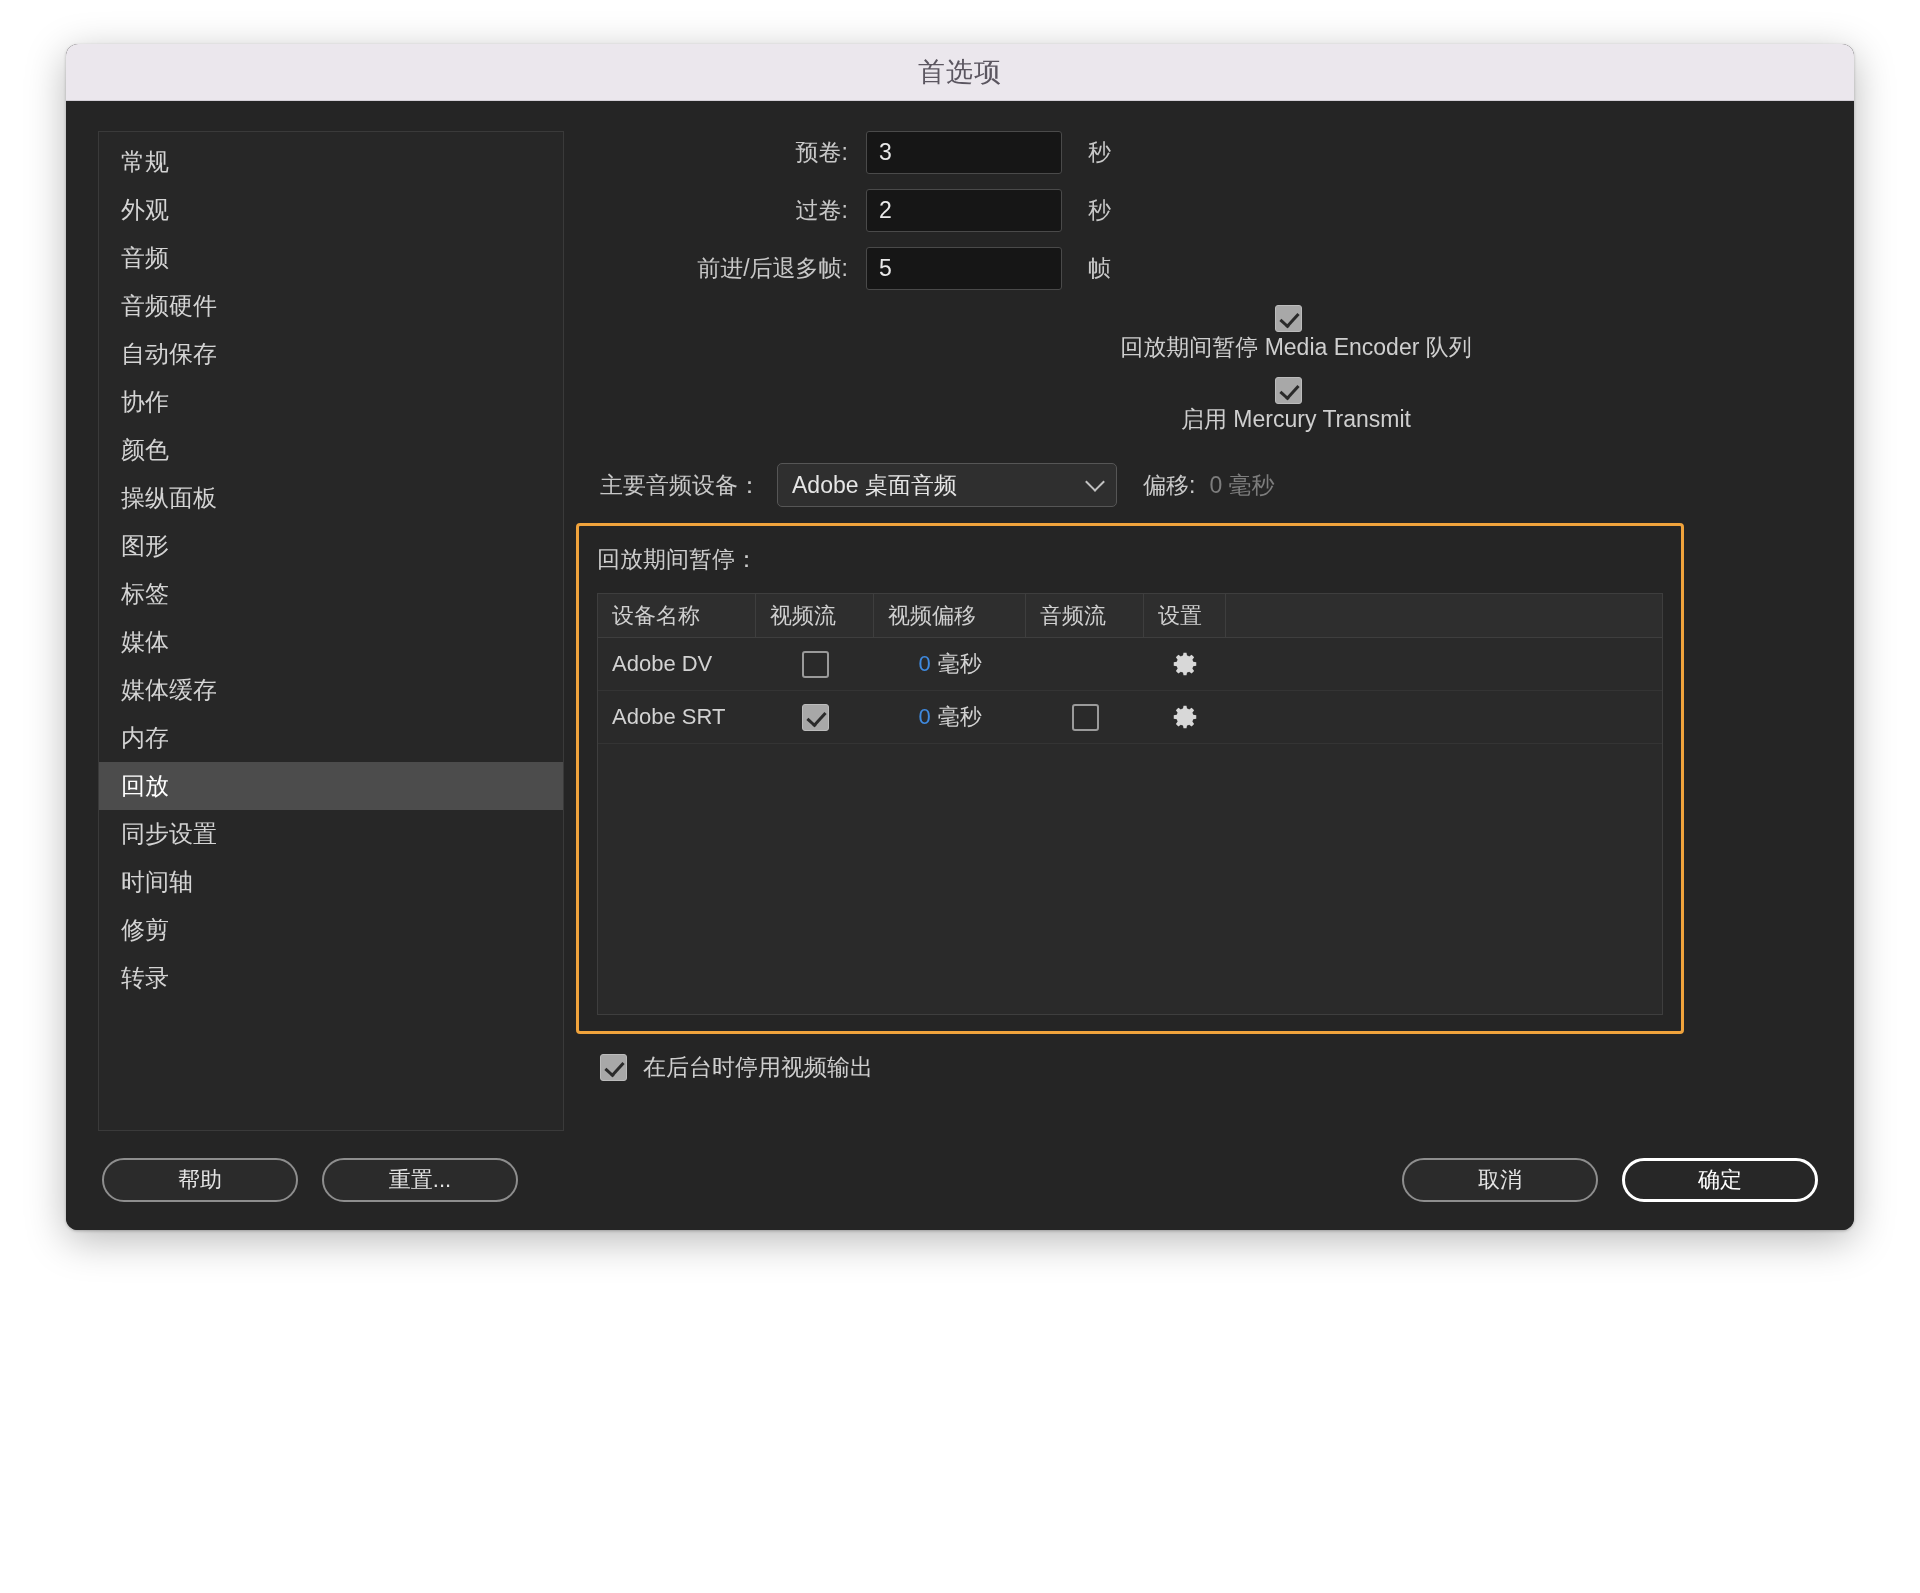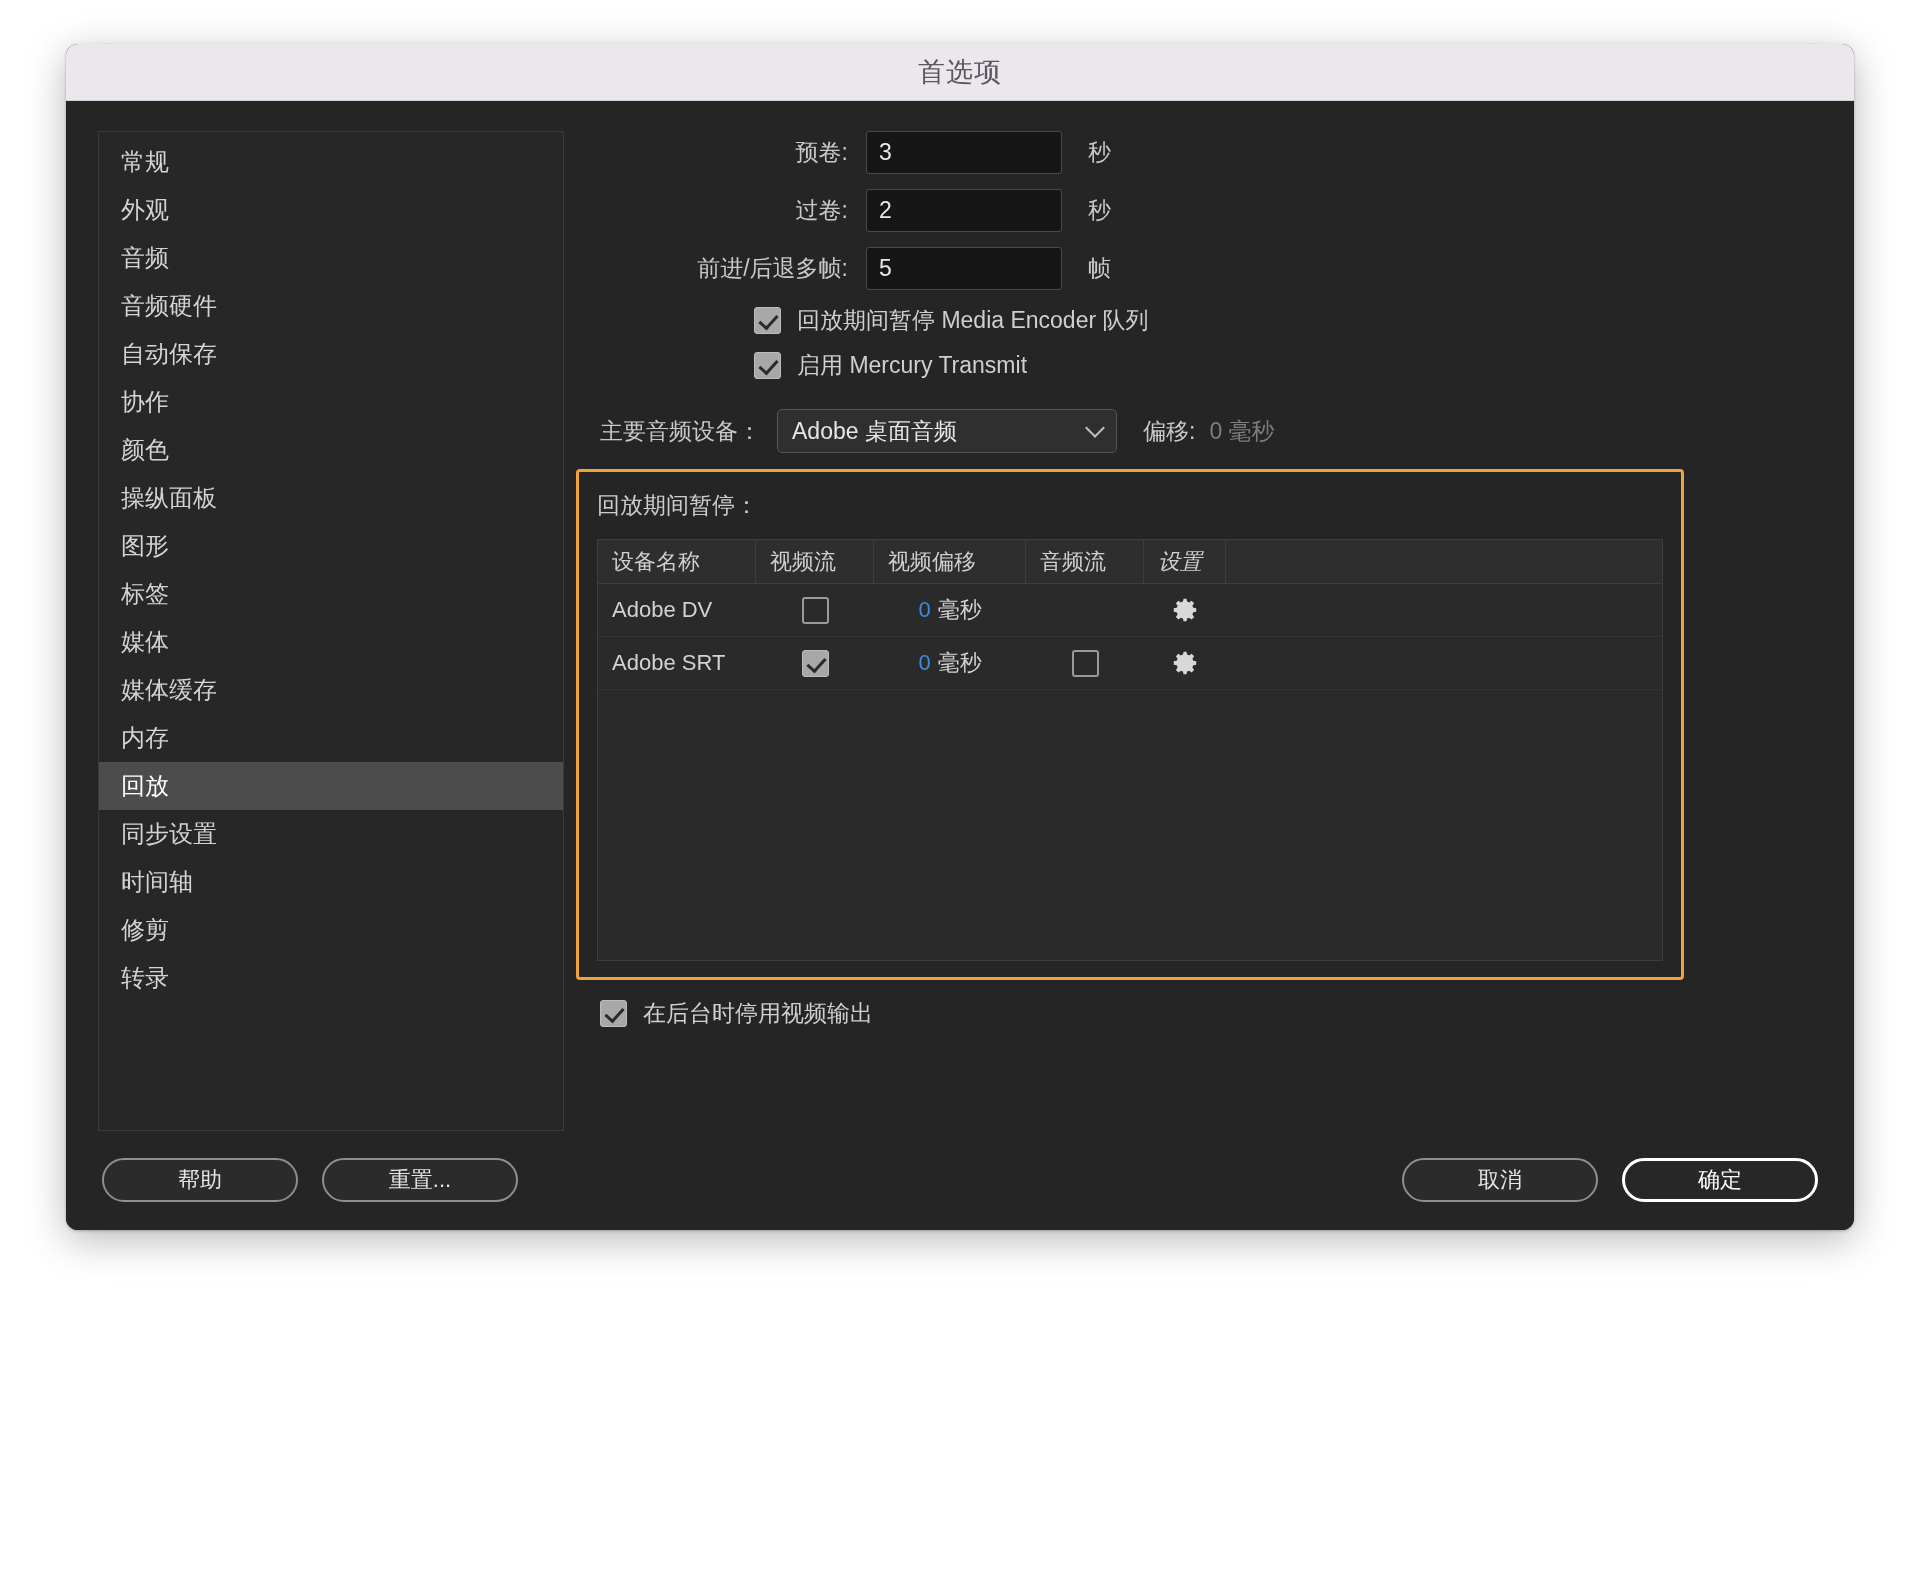--- a/index.html
+++ b/index.html
@@ -105,20 +105,21 @@
     font-size: 23px;
     color: #c8c8c8;
     margin-left: 26px;
   }
 
   .check-row {
     display: flex;
     align-items: center;
     margin-left: 178px;
     margin-bottom: 14px;
+    flex-direction: column;
   }
   .cbx {
     width: 27px; height: 27px;
     border-radius: 3px;
     flex-shrink: 0;
     position: relative;
     display: inline-block;
   }
   .cbx.on {
     background: #a8a8a8;
@@ -210,21 +211,21 @@
     padding-left: 14px;
     border-right: 1px solid #3e3e3e;
     height: 100%;
     display: flex; align-items: center;
     white-space: nowrap;
   }
   .c-name { width: 158px; }
   .c-vstream { width: 118px; }
   .c-voffset { width: 152px; }
   .c-astream { width: 118px; }
-  .c-settings { width: 82px; font-style: italic; }
+  .c-settings { width: 82px; }
   .c-rest { flex: 1; border-right: none; }
 
   .tr {
     display: flex;
     height: 53px;
     align-items: flex-start;
     border-bottom: 1px solid #343434;
   }
   .td {
     height: 100%;

